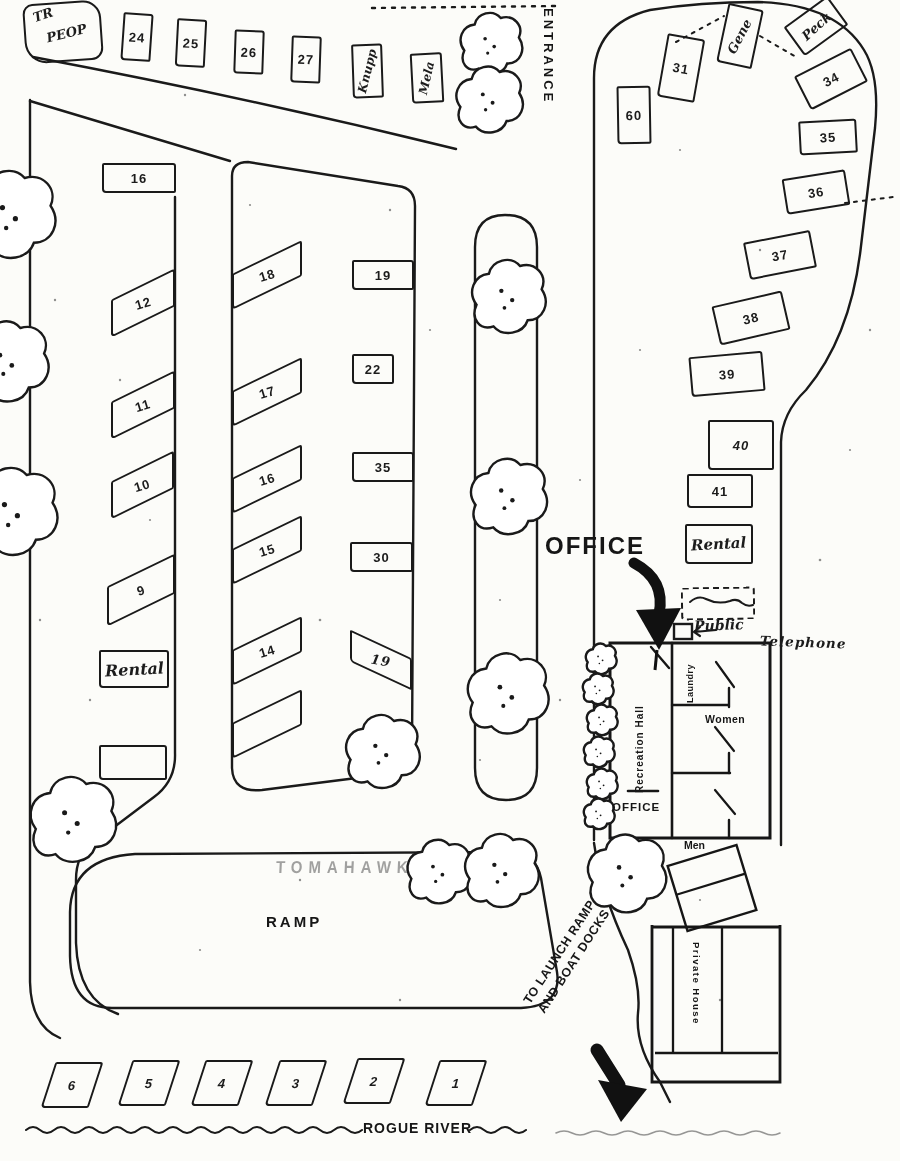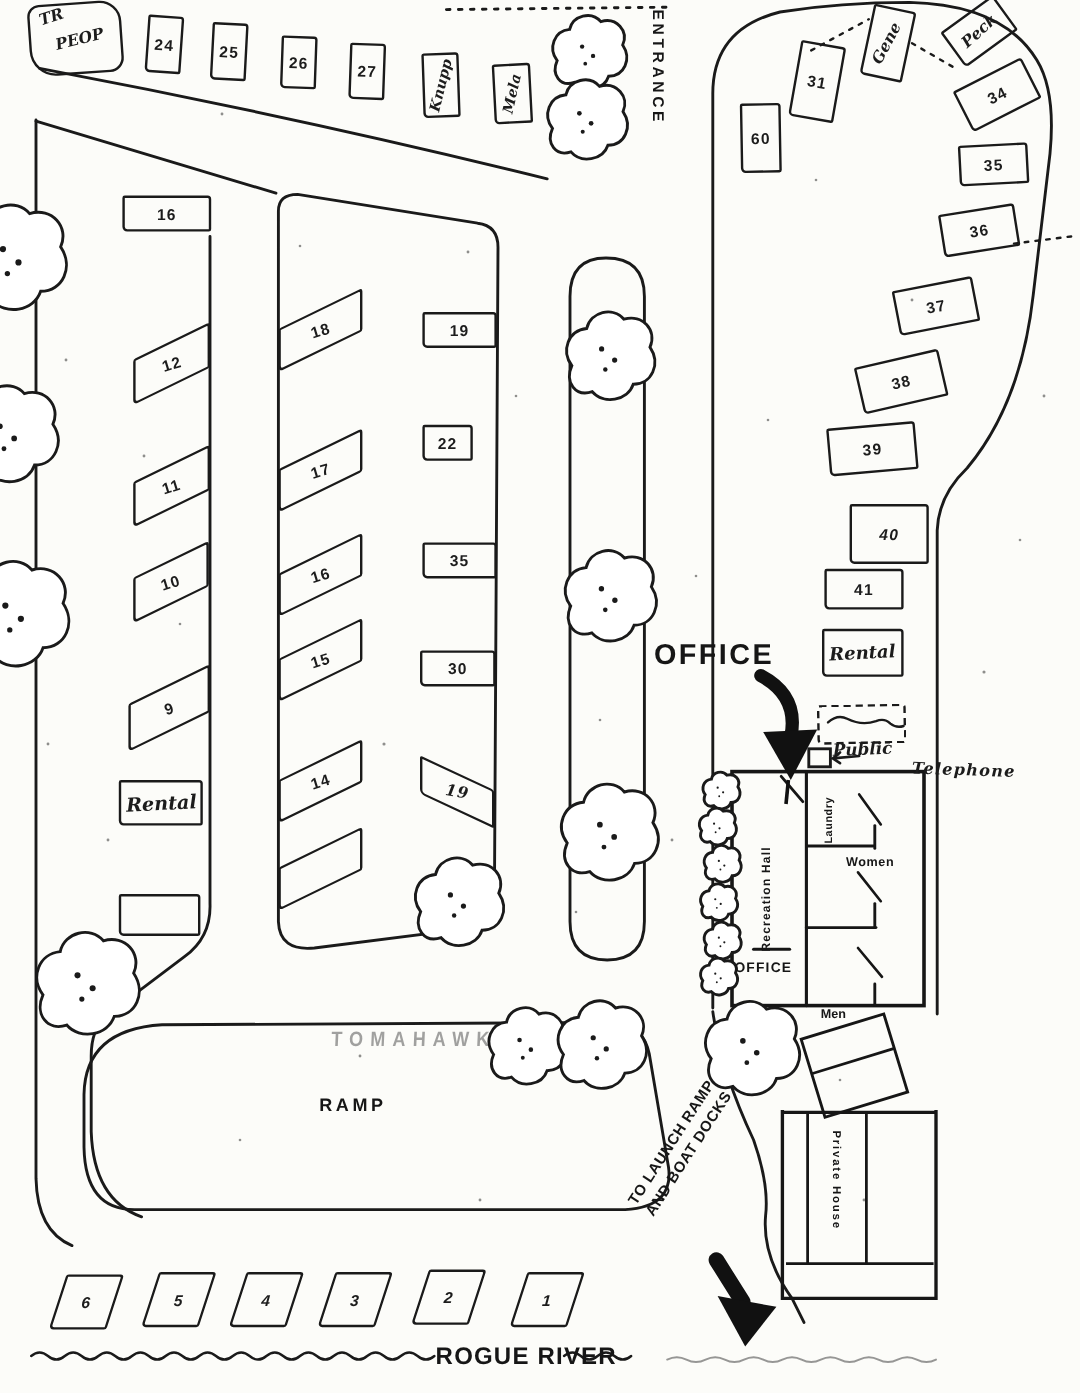--- a/index.html
+++ b/index.html
@@ -305,21 +305,21 @@
   <div class="lbl stencil" style="left:276px;top:858px;font-size:15px;letter-spacing:6px;opacity:.45;color:#333;
               transform:scaleY(1.15) skewX(-3deg);">TOMAHAWK</div>
   <div class="lbl stencil" style="left:266px;top:913px;font-size:15px;letter-spacing:3px;">RAMP</div>
 
   <div class="lbl stencil" style="left:492px;top:940px;width:150px;text-align:center;transform:rotate(-57deg);
               font-size:12.5px;line-height:1.35;letter-spacing:.5px;white-space:normal;">
     <span style="display:block;">TO LAUNCH RAMP</span>
     <span style="display:block;">AND BOAT DOCKS</span>
   </div>
 
-  <div class="lbl stencil" style="left:363px;top:1120px;font-size:20px;letter-spacing:1px;">ROGUE RIVER</div>
+  <div class="lbl stencil" style="left:363px;top:1120px;font-size:14px;letter-spacing:1px;">ROGUE RIVER</div>
 
   <div class="lbl script" style="left:694px;top:617px;font-size:14px;transform:rotate(-2deg);">Public</div>
   <div class="lbl script" style="left:760px;top:634px;font-size:13.5px;letter-spacing:1px;transform:rotate(2deg);">Telephone</div>
 
   <div class="lbl stencil" style="left:634px;top:793px;transform:rotate(-90deg);transform-origin:0 0;font-size:10px;letter-spacing:1px;">Recreation Hall</div>
   <div class="lbl stencil" style="left:685px;top:703px;transform:rotate(-90deg);transform-origin:0 0;font-size:9px;letter-spacing:.5px;">Laundry</div>
   <div class="lbl stencil" style="left:677px;top:713px;font-size:10.5px;letter-spacing:.5px;margin-left:28px;">Women</div>
   <div class="lbl stencil" style="left:684px;top:839px;font-size:10.5px;">Men</div>
   <div class="lbl stencil" style="left:612px;top:801px;font-size:11.5px;font-weight:800;letter-spacing:1px;">OFFICE</div>
 

